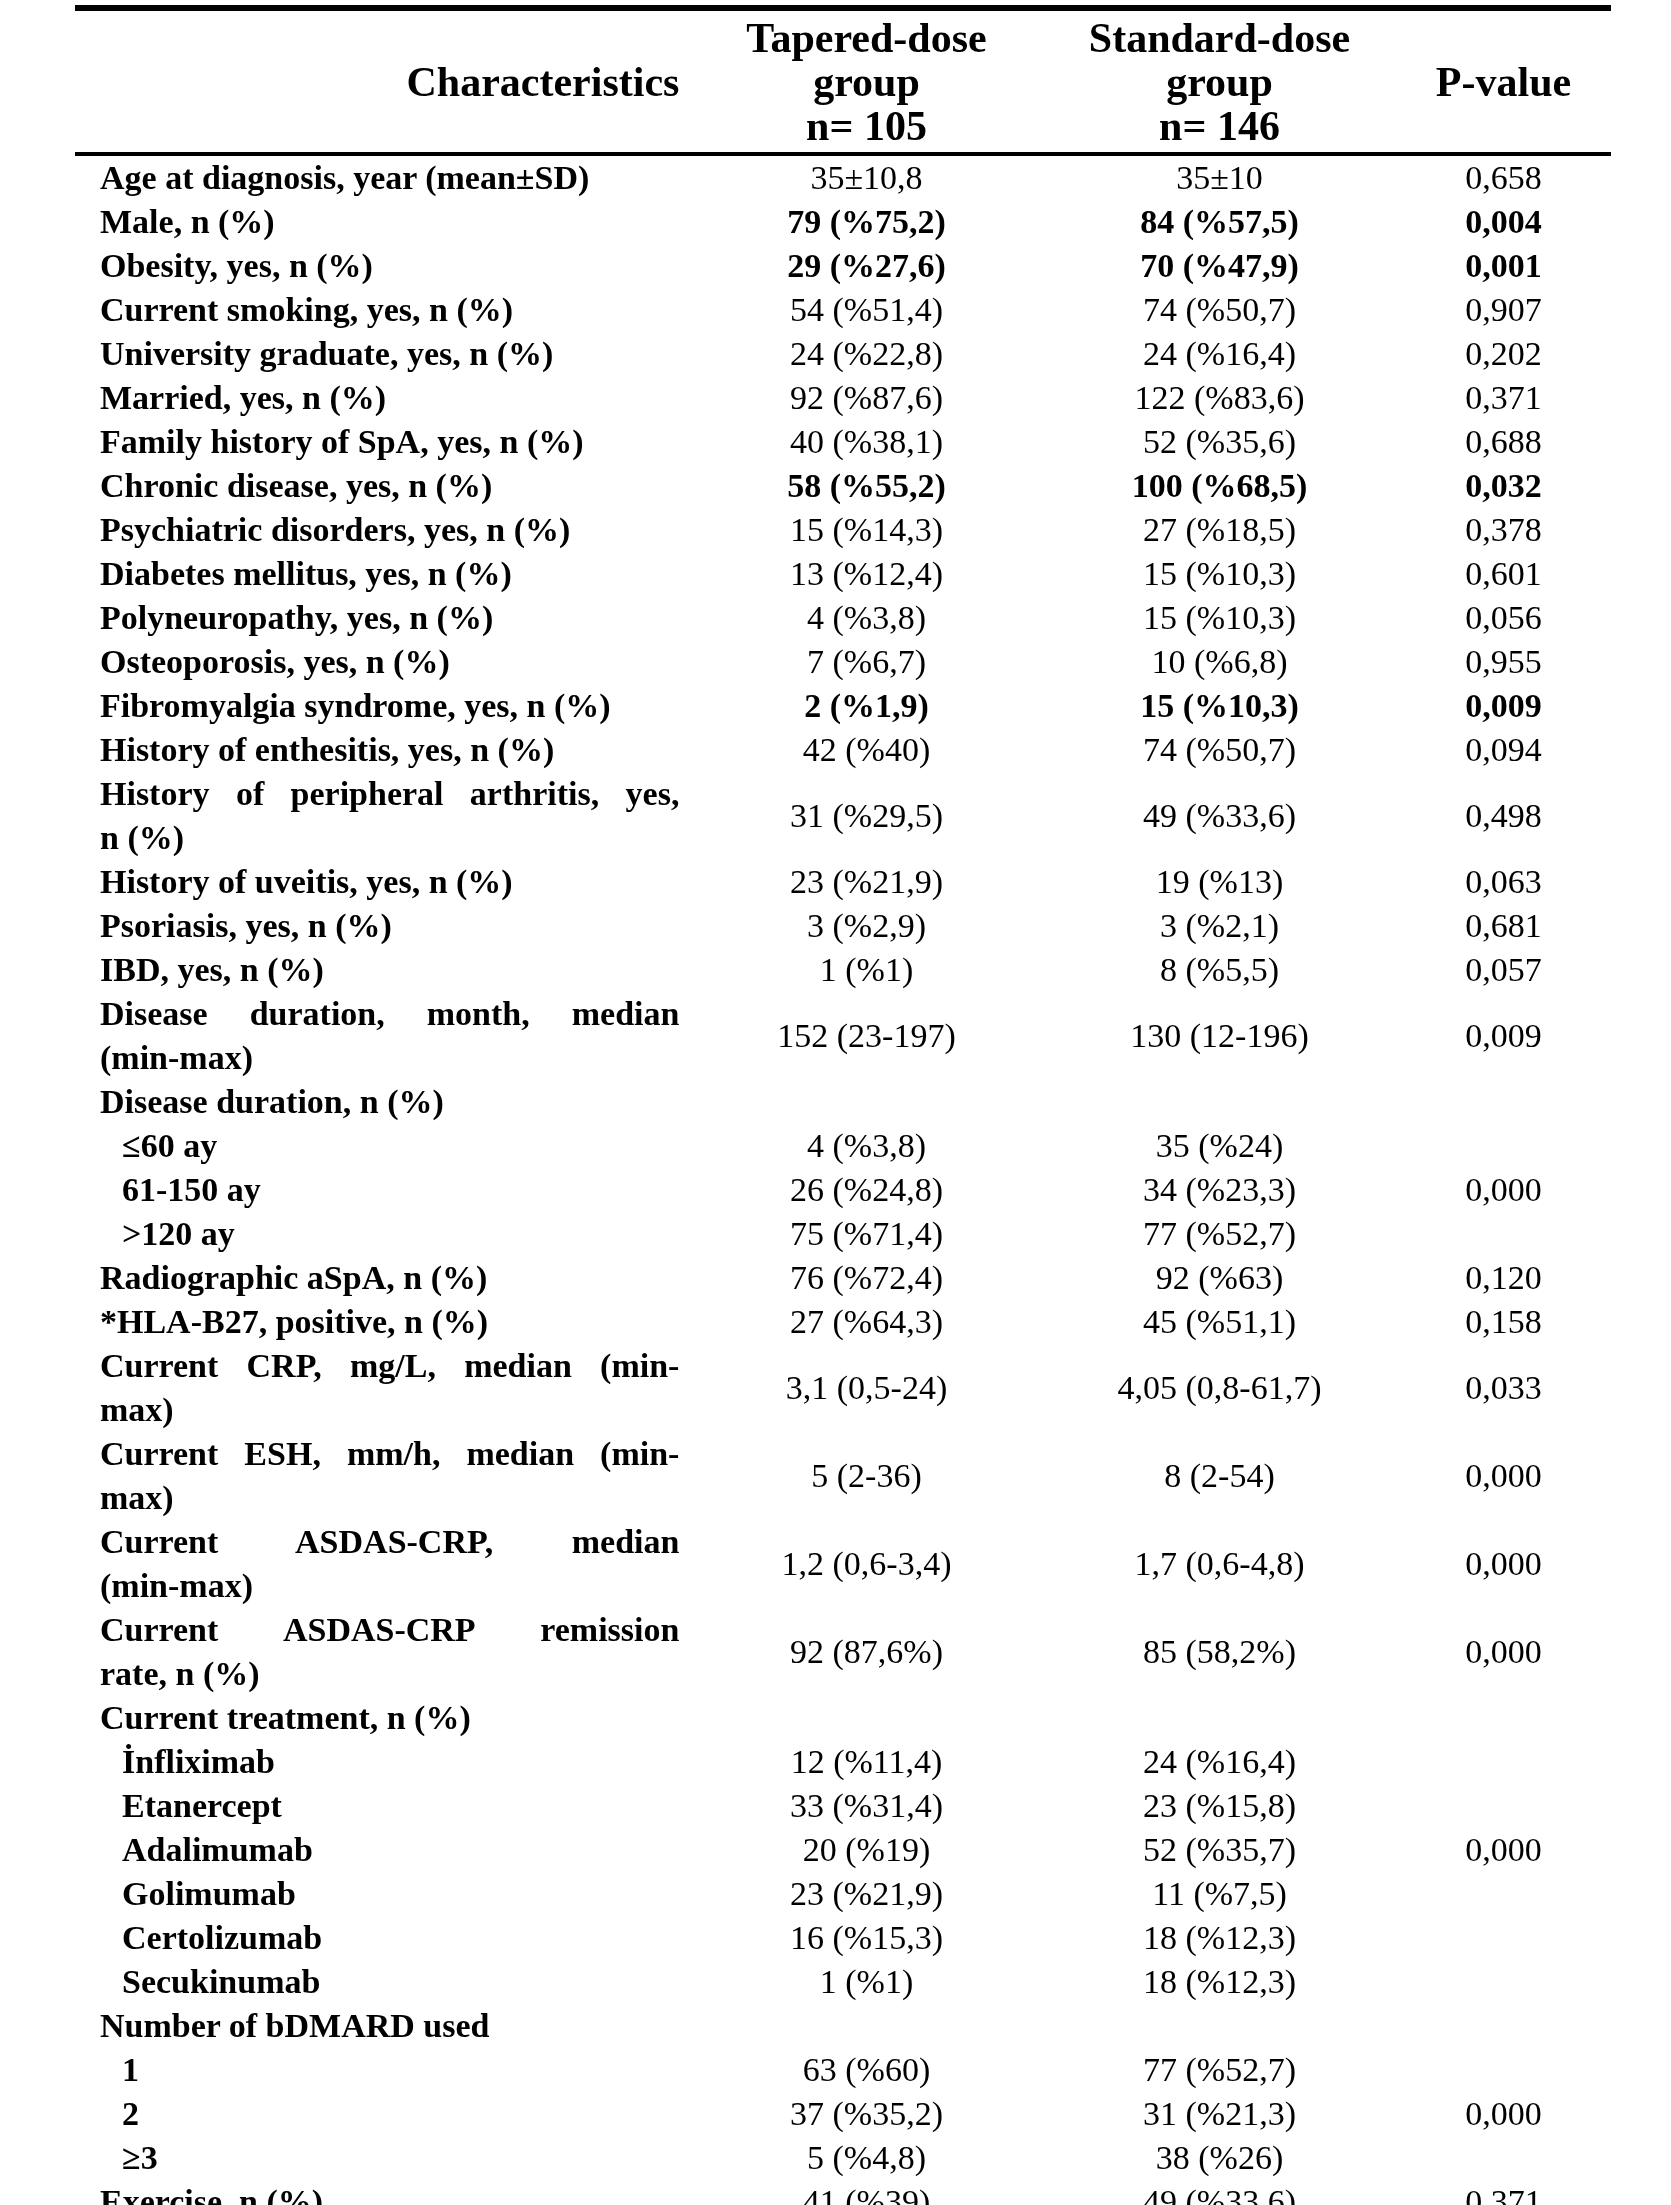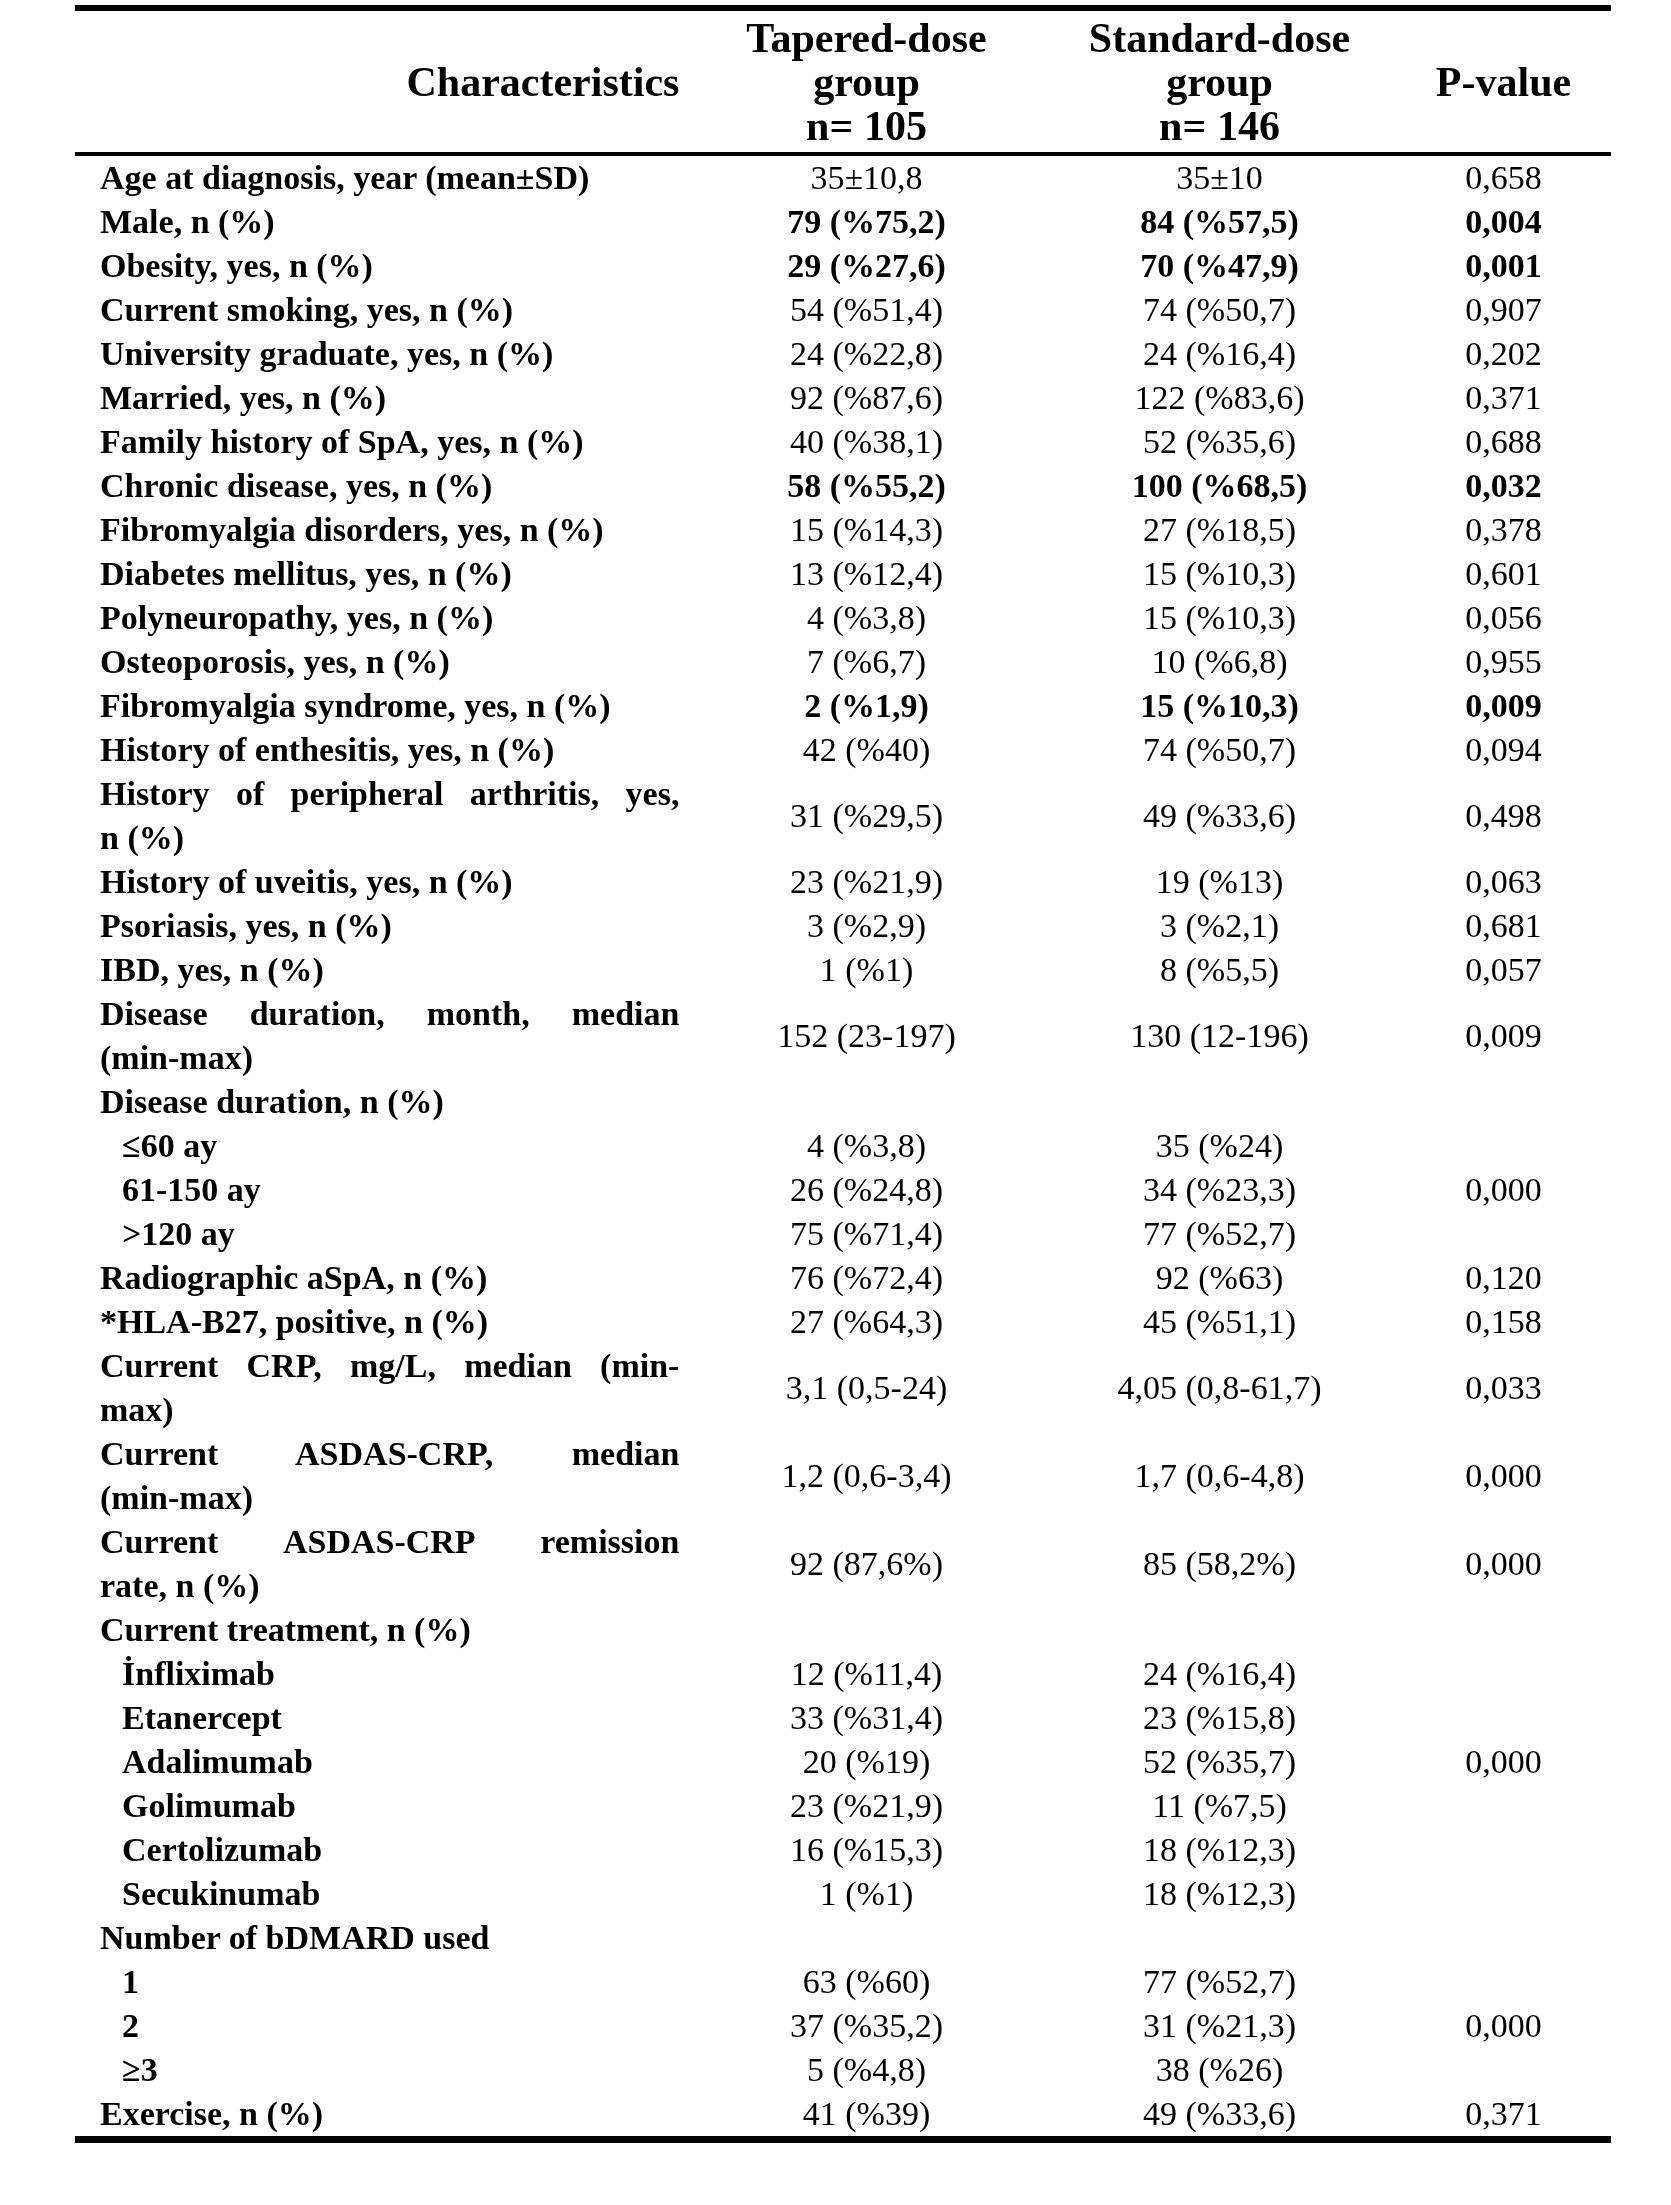--- a/index.html
+++ b/index.html
@@ -158,21 +158,21 @@
         <tr class="boldrow">
     <td class="lbl">
             <div class="lline">Chronic disease, yes, n (%)</div>
           </td>
     <td class="val">58 (%55,2)</td>
     <td class="val">100 (%68,5)</td>
     <td class="val">0,032</td>
   </tr>
         <tr>
     <td class="lbl">
-            <div class="lline">Fibromyalgia disorders, yes, n (%)</div>
+            <div class="lline">Psychiatric disorders, yes, n (%)</div>
           </td>
     <td class="val">15 (%14,3)</td>
     <td class="val">27 (%18,5)</td>
     <td class="val">0,378</td>
   </tr>
         <tr>
     <td class="lbl">
             <div class="lline">Diabetes mellitus, yes, n (%)</div>
           </td>
     <td class="val">13 (%12,4)</td>
@@ -305,20 +305,29 @@
     <td class="lbl">
             <div class="lline fill">Current CRP, mg/L, median (min-</div>
             <div class="lline">max)</div>
           </td>
     <td class="val">3,1 (0,5-24)</td>
     <td class="val">4,05 (0,8-61,7)</td>
     <td class="val">0,033</td>
   </tr>
         <tr>
     <td class="lbl">
+            <div class="lline fill">Current ESH, mm/h, median (min-</div>
+            <div class="lline">max)</div>
+          </td>
+    <td class="val">5 (2-36)</td>
+    <td class="val">8 (2-54)</td>
+    <td class="val">0,000</td>
+  </tr>
+        <tr>
+    <td class="lbl">
             <div class="lline fill">Current ASDAS-CRP, median</div>
             <div class="lline">(min-max)</div>
           </td>
     <td class="val">1,2 (0,6-3,4)</td>
     <td class="val">1,7 (0,6-4,8)</td>
     <td class="val">0,000</td>
   </tr>
         <tr>
     <td class="lbl">
             <div class="lline fill">Current ASDAS-CRP remission</div>

